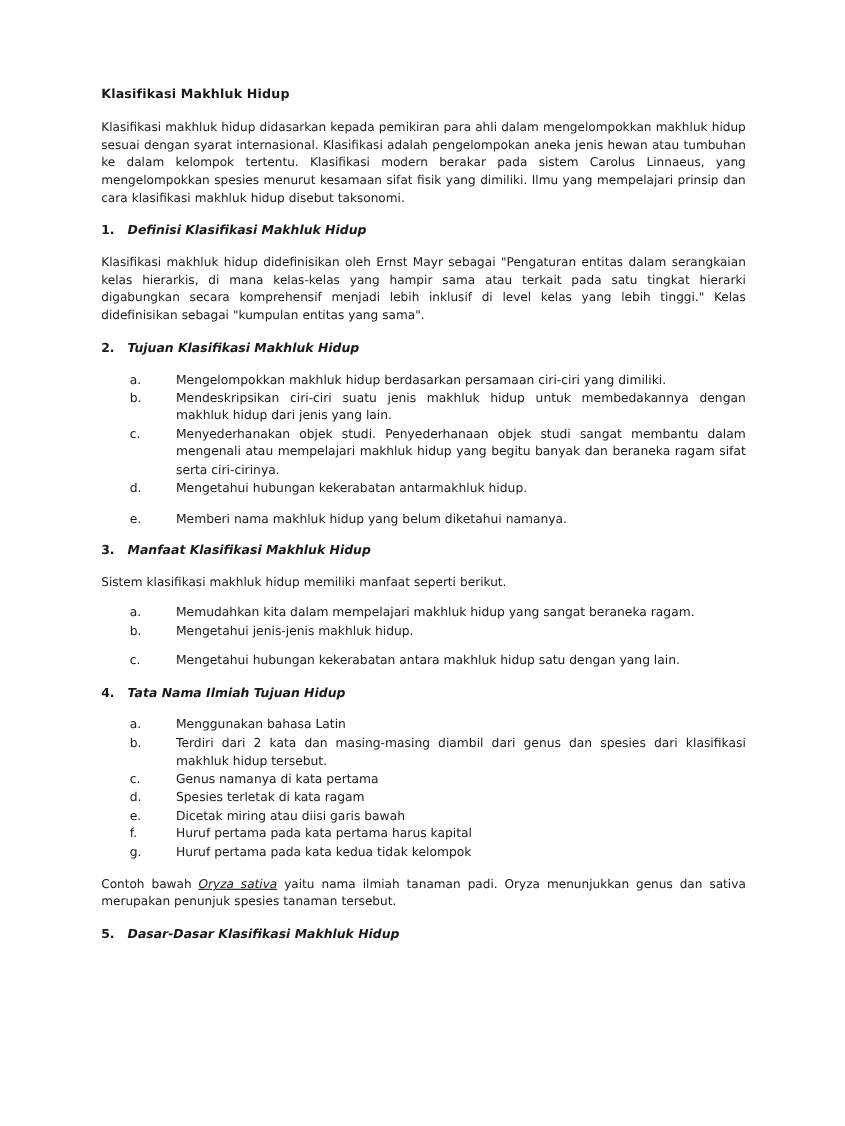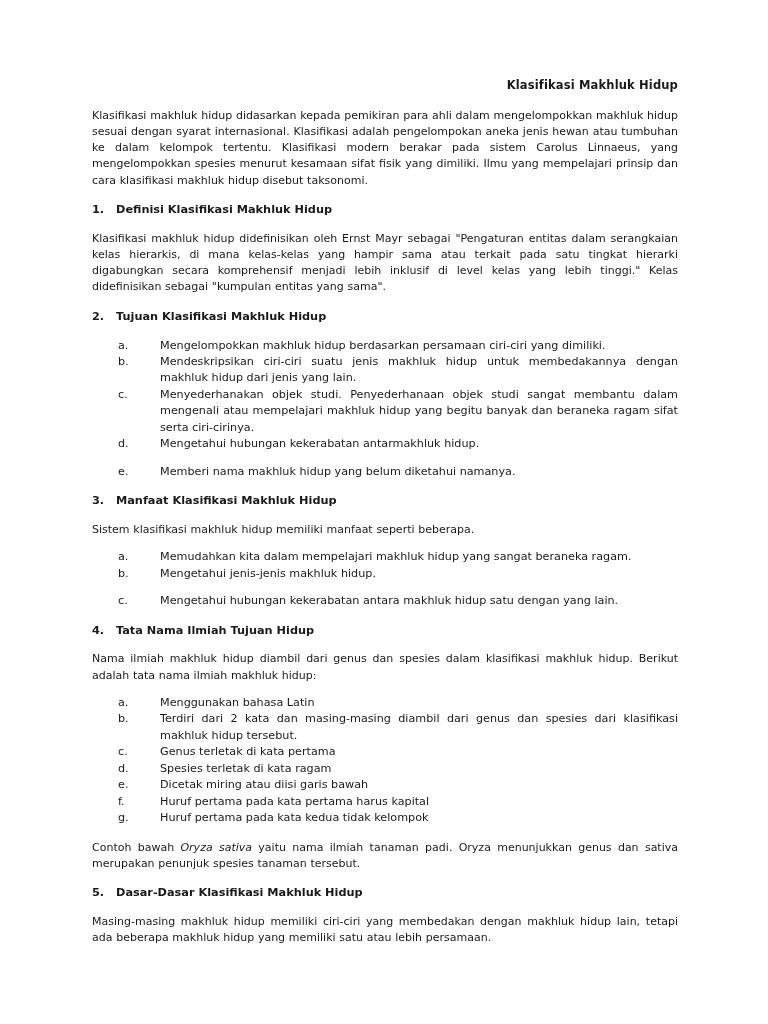--- a/index.html
+++ b/index.html
@@ -16,21 +16,21 @@
   }
   .page {
     position: relative;
     width: 768px;
     height: 1024px;
     background: #ffffff;
     box-sizing: border-box;
     padding: 78px 90px 0 92px;
   }
   .doc-title {
-    text-align: right;
+    text-align: left;
     font-size: 11.5px;
     font-weight: bold;
     letter-spacing: 0.15px;
     margin: 0 0 14px 0;
     line-height: 1.35;
   }
   .para {
     font-size: 11px;
     line-height: 1.48;
     text-align: justify;
@@ -46,20 +46,21 @@
     margin: 0 0 13px 0;
     line-height: 1.4;
     display: flex;
   }
   .section-heading .num {
     width: 24px;
     flex: 0 0 24px;
   }
   .section-heading .htext {
     flex: 1 1 auto;
+    font-style: italic;
   }
   ul.alpha-list {
     list-style: none;
     margin: 0 0 13px 0;
     padding: 0 0 0 26px;
   }
   ul.alpha-list li {
     display: flex;
     font-size: 11.2px;
     line-height: 1.47;
@@ -73,20 +74,21 @@
   ul.alpha-list li .itemtext {
     flex: 1 1 auto;
     text-align: justify;
     margin-left: 20px;
   }
   ul.alpha-list li.gap-before {
     margin-top: 11px;
   }
   .it {
     font-style: italic;
+    text-decoration: underline;
   }
 </style>
 </head>
 <body>
 
 <div class="page">
 
   <h1 class="doc-title">Klasifikasi Makhluk Hidup</h1>
 
   <p class="para">Klasifikasi makhluk hidup didasarkan kepada pemikiran para ahli dalam mengelompokkan makhluk hidup sesuai dengan syarat internasional. Klasifikasi adalah pengelompokan aneka jenis hewan atau tumbuhan ke dalam kelompok tertentu. Klasifikasi modern berakar pada sistem Carolus Linnaeus, yang mengelompokkan spesies menurut kesamaan sifat fisik yang dimiliki. Ilmu yang mempelajari prinsip dan cara klasifikasi makhluk hidup disebut taksonomi.</p>
@@ -121,53 +123,52 @@
     <li class="gap-before">
       <span class="marker">e.</span>
       <span class="itemtext">Memberi nama makhluk hidup yang belum diketahui namanya.</span>
     </li>
   </ul>
 
   <div class="section-heading">
     <span class="num">3.</span>
     <span class="htext">Manfaat Klasifikasi Makhluk Hidup</span>
   </div>
-  <p class="para tight">Sistem klasifikasi makhluk hidup memiliki manfaat seperti beberapa.</p>
+  <p class="para tight">Sistem klasifikasi makhluk hidup memiliki manfaat seperti berikut.</p>
   <ul class="alpha-list">
     <li>
       <span class="marker">a.</span>
       <span class="itemtext">Memudahkan kita dalam mempelajari makhluk hidup yang sangat beraneka ragam.</span>
     </li>
     <li>
       <span class="marker">b.</span>
       <span class="itemtext">Mengetahui jenis-jenis makhluk hidup.</span>
     </li>
     <li class="gap-before">
       <span class="marker">c.</span>
       <span class="itemtext">Mengetahui hubungan kekerabatan antara makhluk hidup satu dengan yang lain.</span>
     </li>
   </ul>
 
   <div class="section-heading">
     <span class="num">4.</span>
     <span class="htext">Tata Nama Ilmiah Tujuan Hidup</span>
   </div>
-  <p class="para tight">Nama ilmiah makhluk hidup diambil dari genus dan spesies dalam klasifikasi makhluk hidup. Berikut adalah tata nama ilmiah makhluk hidup:</p>
   <ul class="alpha-list">
     <li>
       <span class="marker">a.</span>
       <span class="itemtext">Menggunakan bahasa Latin</span>
     </li>
     <li>
       <span class="marker">b.</span>
       <span class="itemtext">Terdiri dari 2 kata dan masing-masing diambil dari genus dan spesies dari klasifikasi makhluk hidup tersebut.</span>
     </li>
     <li>
       <span class="marker">c.</span>
-      <span class="itemtext">Genus terletak di kata pertama</span>
+      <span class="itemtext">Genus namanya di kata pertama</span>
     </li>
     <li>
       <span class="marker">d.</span>
       <span class="itemtext">Spesies terletak di kata ragam</span>
     </li>
     <li>
       <span class="marker">e.</span>
       <span class="itemtext">Dicetak miring atau diisi garis bawah</span>
     </li>
     <li>
@@ -178,15 +179,14 @@
       <span class="marker">g.</span>
       <span class="itemtext">Huruf pertama pada kata kedua tidak kelompok</span>
     </li>
   </ul>
   <p class="para"><span>Contoh bawah </span><span class="it">Oryza sativa</span><span> yaitu nama ilmiah tanaman padi. Oryza menunjukkan genus dan sativa merupakan penunjuk spesies tanaman tersebut.</span></p>
 
   <div class="section-heading">
     <span class="num">5.</span>
     <span class="htext">Dasar-Dasar Klasifikasi Makhluk Hidup</span>
   </div>
-  <p class="para">Masing-masing makhluk hidup memiliki ciri-ciri yang membedakan dengan makhluk hidup lain, tetapi ada beberapa makhluk hidup yang memiliki satu atau lebih persamaan.</p>
 
 </div>
 
 </body></html>

